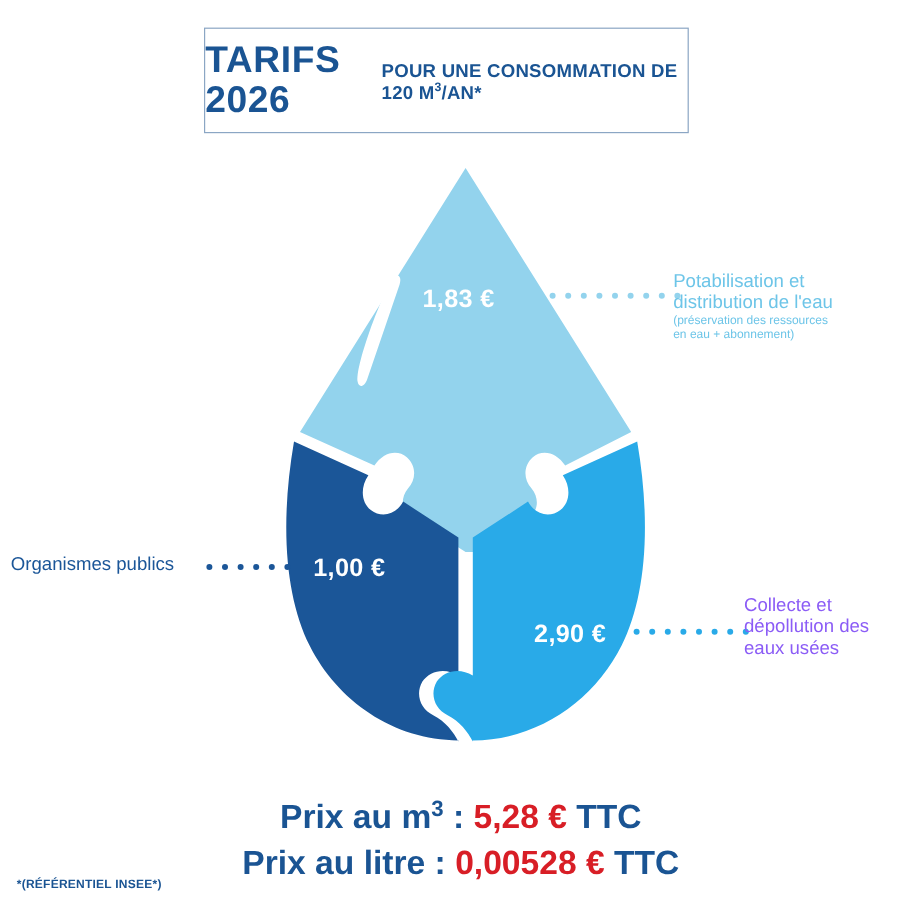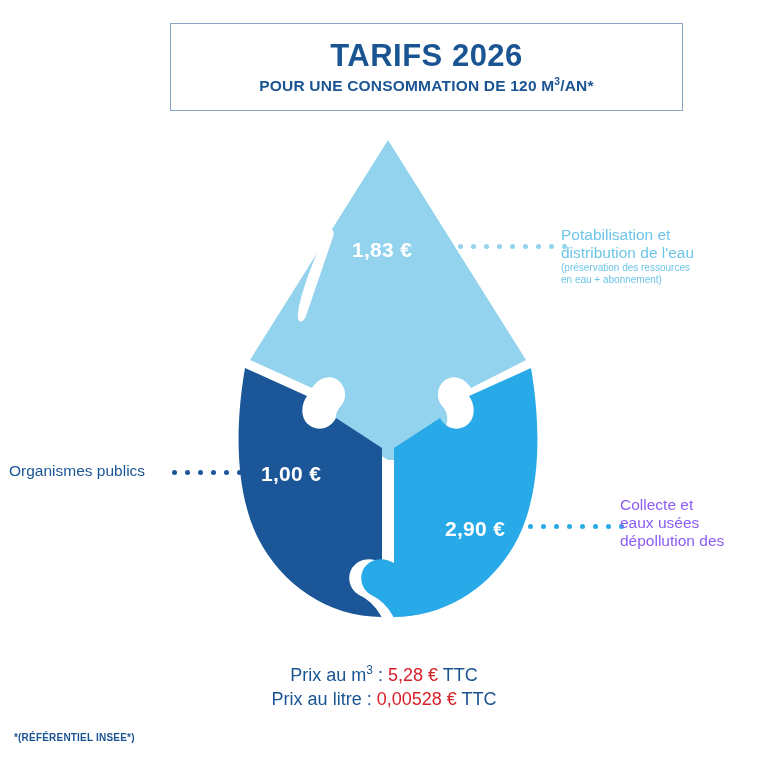--- a/index.html
+++ b/index.html
@@ -13,27 +13,26 @@
     font-family: "Liberation Sans", sans-serif;
     overflow: hidden;
     position: relative;
   }
 
   
   #title-box {
     position: absolute;
     left: 170px;
     top: 23px;
-    width: 513px;
+    width: 404px;
     height: 88px;
     border: 1.5px solid #8ba6c4;
     background: #ffffff;
     box-sizing: border-box;
     display: flex;
-    flex-direction: column;
     align-items: center;
     justify-content: center;
   }
   #title-main {
     font-size: 31px;
     font-weight: bold;
     color: #1a5493;
     letter-spacing: 0.5px;
     line-height: 1.05;
   }
@@ -135,22 +134,22 @@
 
   
   #prices {
     position: absolute;
     left: 0;
     top: 662px;
     width: 768px;
     text-align: center;
   }
   .price-line {
-    font-size: 18px;
-    font-weight: normal;
+    font-size: 28px;
+    font-weight: bold;
     color: #1a5493;
     line-height: 1.35;
     white-space: nowrap;
   }
   .price-line .amount { color: #d81e26; }
   .price-line sup { font-size: 0.66em; vertical-align: super; }
 
   
   #footnote {
     position: absolute;
@@ -259,22 +258,22 @@
 
 <div class="callout" id="callout-top">
   <div class="head">Potabilisation et</div>
   <div class="head">distribution de l'eau</div>
   <div class="sub">(préservation des ressources</div>
   <div class="sub">en eau + abonnement)</div>
 </div>
 
 <div class="callout" id="callout-right">
   <div class="head">Collecte et</div>
+  <div class="head">dépollution des</div>
   <div class="head">eaux usées</div>
-  <div class="head">dépollution des</div>
 </div>
 
 <div class="callout" id="callout-left">
   <div class="head">Organismes publics</div>
 </div>
 
 <div id="prices">
   <div class="price-line"><span>Prix au m</span><sup>3</sup><span> : </span><span class="amount">5,28 €</span><span> TTC</span></div>
 
   <div class="price-line"><span>Prix au litre : </span><span class="amount">0,00528 €</span><span> TTC</span></div>

